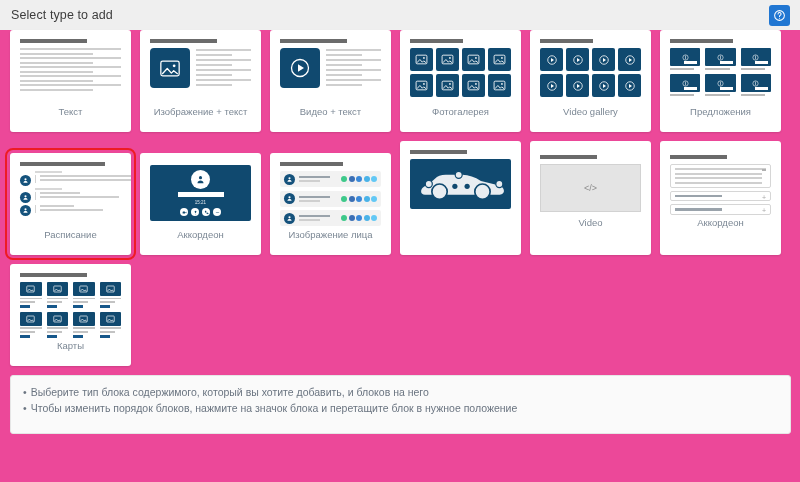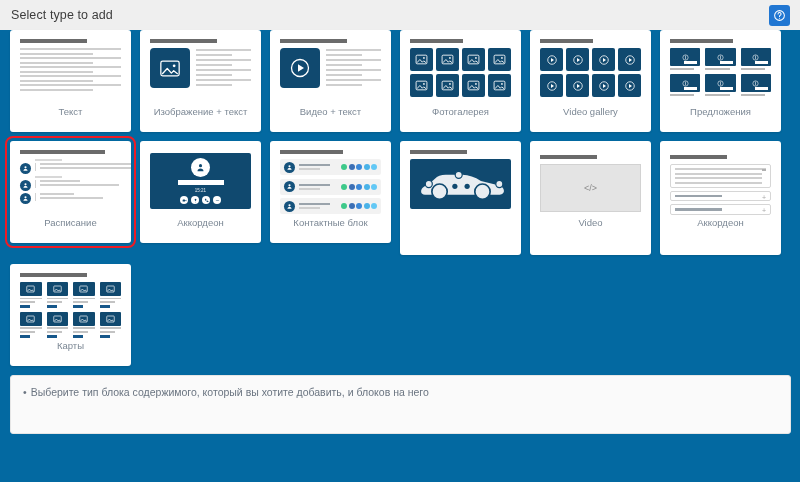--- a/index.html
+++ b/index.html
@@ -6,21 +6,21 @@
   html, body {
     margin: 0; padding: 0;
     width: 800px; height: 482px;
     overflow: hidden;
     background: #efefef;
     font-family: "Liberation Sans", sans-serif;
   }
   #app {
     position: relative;
     width: 800px; height: 482px;
-    background: #0369a1;
+    background: #ec4899;
   }
 
   
   .header {
     position: absolute;
     left: 0; top: 0; width: 800px; height: 30px;
     background: #efefef;
   }
   .header-title {
     position: absolute;
@@ -41,20 +41,21 @@
   .help-btn svg { display: block; }
 
   
   .grid {
     position: absolute;
     left: 10px; top: 30px;
     width: 781px;
     display: flex;
     flex-wrap: wrap;
     gap: 9px;
+    align-items: flex-end;
   }
   .card {
     width: 121px;
     height: 102px;
     background: #ffffff;
     border-radius: 3px;
     box-shadow: 0 1px 2px rgba(0,0,0,.13);
     position: relative;
     cursor: pointer;
     overflow: hidden;
@@ -682,21 +683,21 @@
             </div>
           <div class="socials">
               <i style="background:#3ec98a"></i>
               <i style="background:#3b6fb5"></i>
               <i style="background:#3b88d8"></i>
               <i style="background:#4ab3e8"></i>
               <i style="background:#63c8f5"></i>
             </div>
         </div>
       </div>
-      <div class="card-label">Контактные блок</div>
+      <div class="card-label">Изображение лица</div>
     </div>
 
     <div class="card tall">
       <div class="card-thumb">
         <div class="ttitle" style="width:56%"></div>
         <div class="car-wrap">
           <svg width="92" height="36" viewBox="0 0 120 46" fill="none">
             <path d="M8 33c0-4 3-7 8-8l10-9c3-3 8-5 14-5h22c8 0 16 3 24 8l20 5c6 1 10 4 10 8 0 3-3 5-7 5H13c-3 0-5-2-5-4z" fill="#e9edf1"></path>
             <circle cx="32" cy="33" r="10" fill="#e9edf1" stroke="#10496f" stroke-width="2.2"></circle>
             <circle cx="88" cy="33" r="10" fill="#e9edf1" stroke="#10496f" stroke-width="2.2"></circle>
@@ -838,16 +839,19 @@
       </div>
       <div class="card-label">Карты</div>
     </div>
 
   </div>
 
   <div class="hints">
     <div class="hint">
       <span class="b">•</span><span>Выберите тип блока содержимого, который вы хотите добавить, и блоков на него</span>
     </div>
+    <div class="hint">
+      <span class="b">•</span><span>Чтобы изменить порядок блоков, нажмите на значок блока и перетащите блок в нужное положение</span>
+    </div>
   </div>
 
 
 </div>
 
 </body></html>

